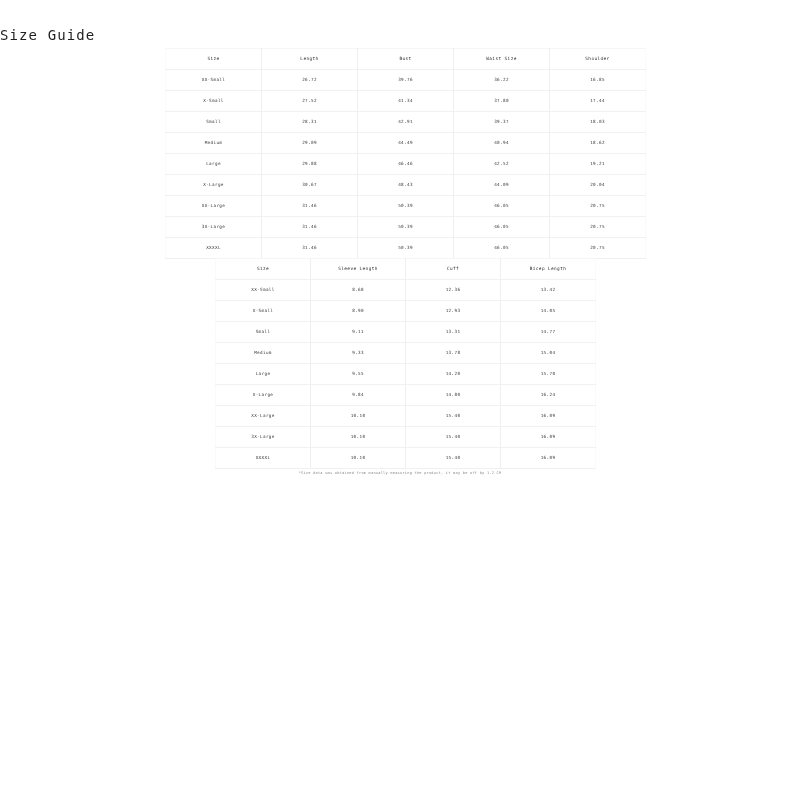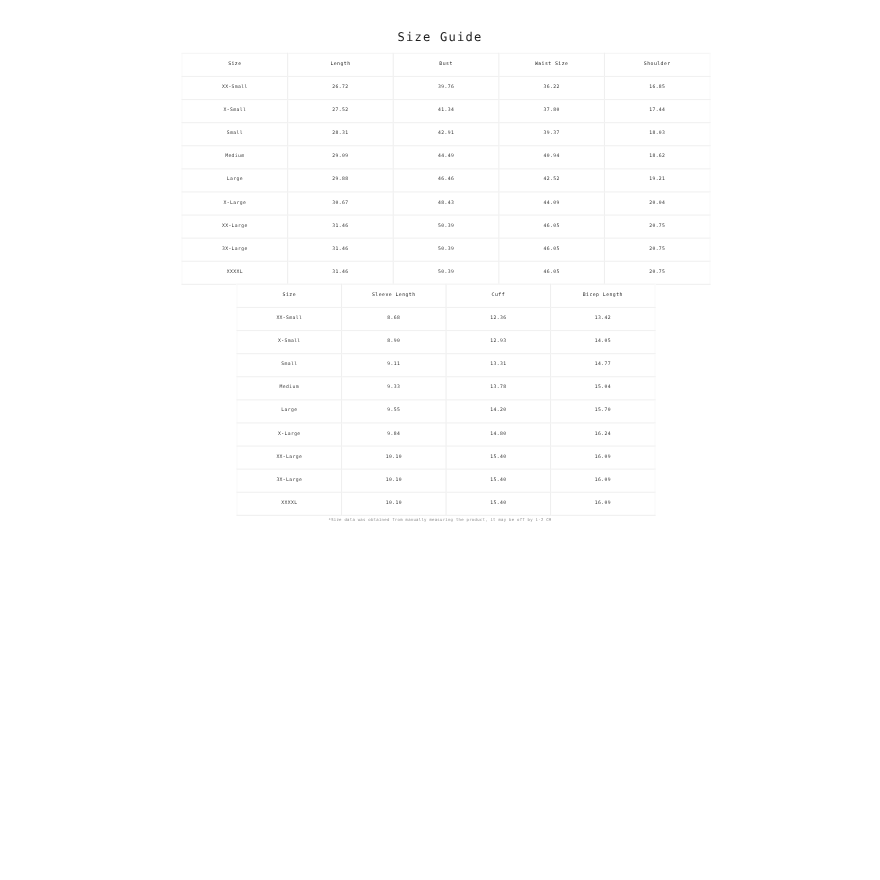--- a/index.html
+++ b/index.html
@@ -20,22 +20,22 @@
     position: relative;
     width: 800px;
     height: 800px;
   }
 
   .guide-title {
     position: absolute;
     top: 27px;
     left: 0;
     width: 800px;
-    text-align: center;
-    font-size: 11px;
+    text-align: left;
+    font-size: 14px;
     letter-spacing: 1.1px;
     color: #1f1f1f;
     font-weight: 400;
   }
 
   
   .size-table {
     position: absolute;
     border-collapse: collapse;
     table-layout: fixed;

